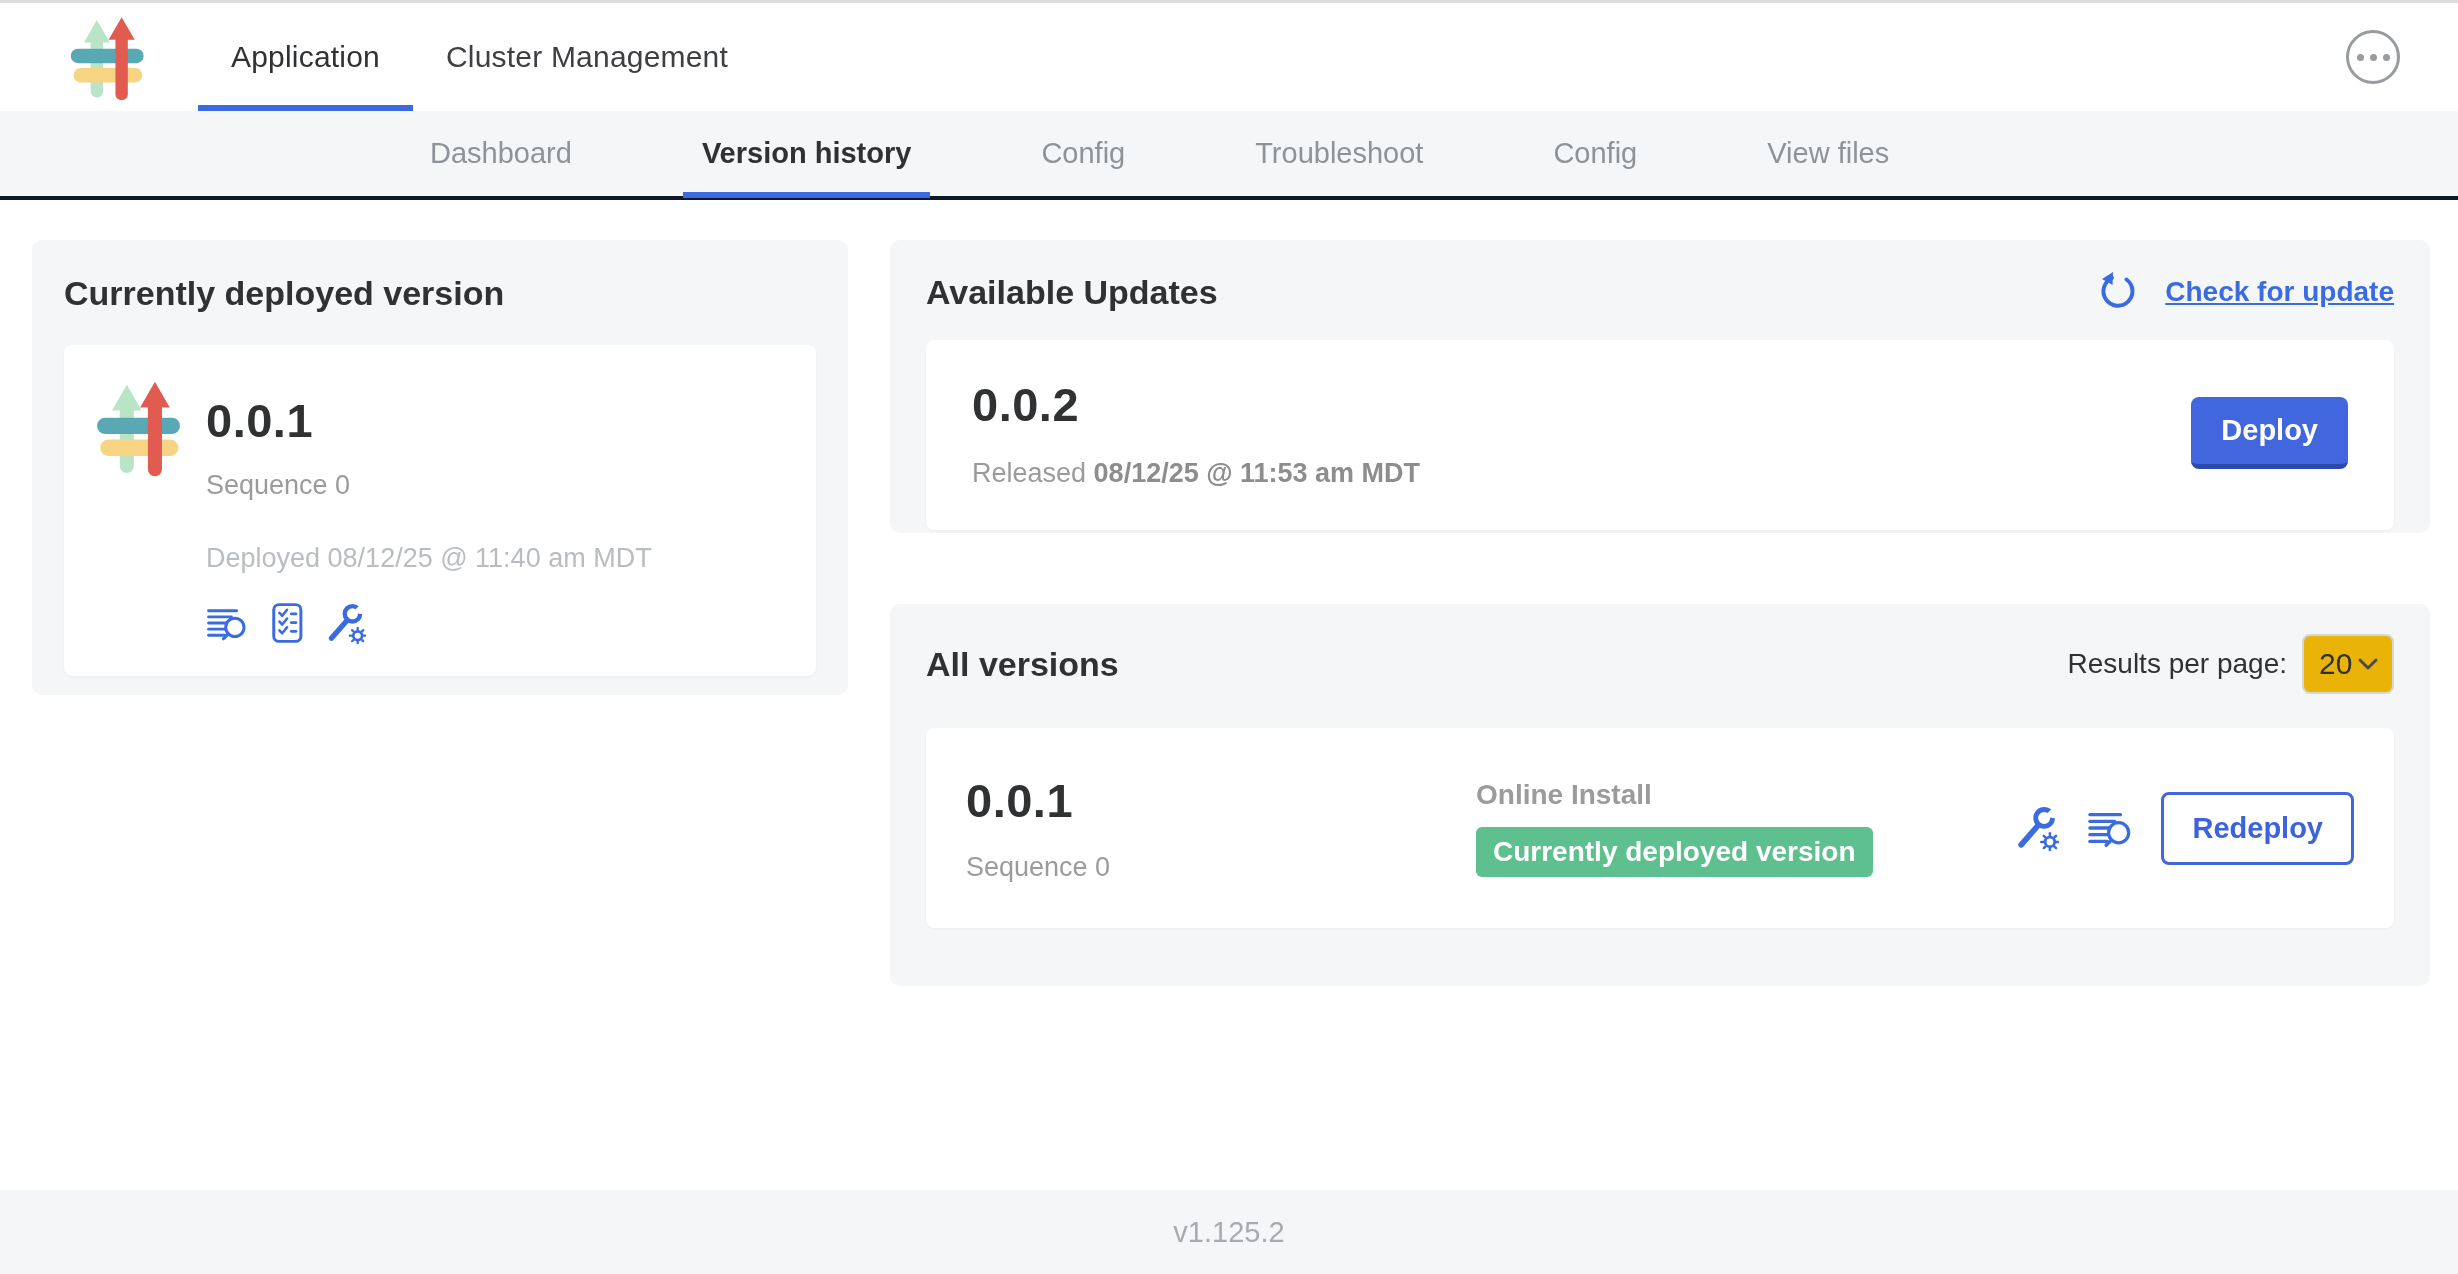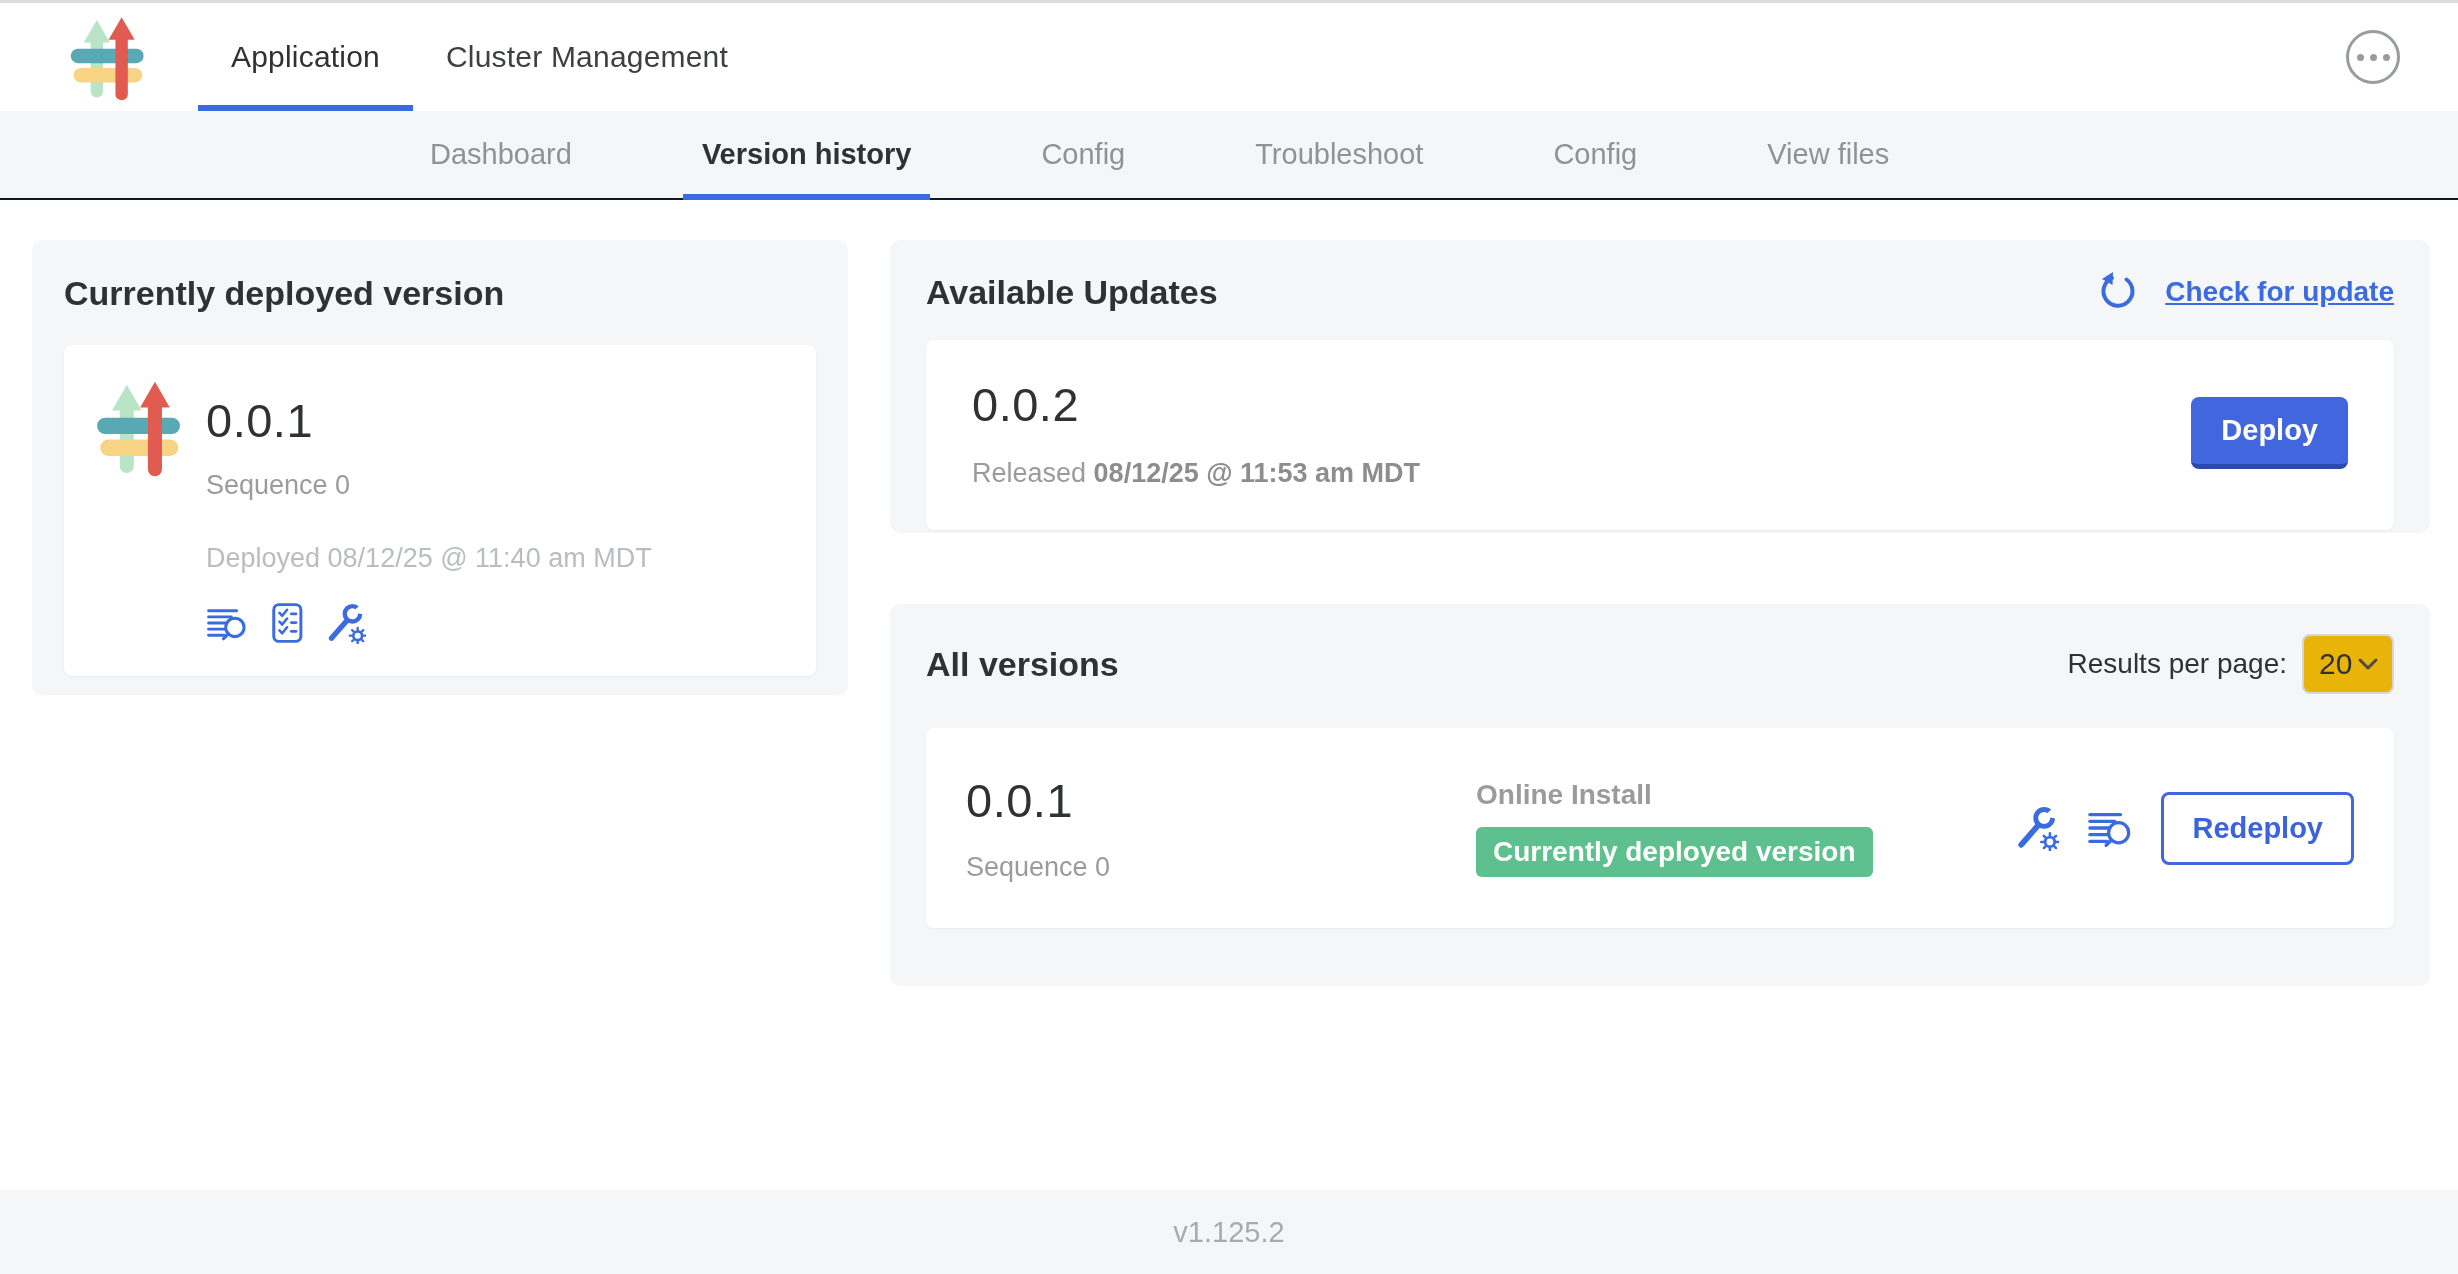--- a/index.html
+++ b/index.html
@@ -28,37 +28,37 @@
   .menu-btn {
     margin-left:auto; align-self:center; margin-right:58px;
     width:54px; height:54px; border:3px solid #989c9f; border-radius:50%;
     background:#fff; display:flex; align-items:center; justify-content:center; gap:6px;
     cursor:pointer; padding:0;
   }
   .menu-btn i { width:7px; height:7px; border-radius:50%; background:#989c9f; display:block; }
 
   
   .subnav {
-    height:89px; background:#f4f6f8; border-bottom:2px solid #0f172a;
+    height:89px; background:#f4f6f8; border-bottom:4px solid #0f172a;
     display:flex; align-items:stretch; padding-left:411px;
   }
   .sub-item {
     display:flex; align-items:center; padding:0 19px; margin-right:92px;
     font-size:29px; color:#8e9398; position:relative; cursor:pointer; white-space:nowrap;
   }
   .sub-item.active { color:#2f3133; font-weight:700; }
   .sub-item.active::after {
     content:""; position:absolute; left:0; right:0; bottom:-2px; height:6px; background:#3b6be0;
   }
 
   
   .section-card { position:absolute; background:#f5f6f8; border-radius:10px; }
   .section-title { font-size:34px; font-weight:700; color:#2f3133; margin:0; }
   .white-card { background:#fff; border-radius:8px; box-shadow:0 1px 3px rgba(0,0,0,.05); }
-  .big-ver { font-size:47px; font-weight:400; color:#2f3133; letter-spacing:.5px; }
+  .big-ver { font-size:47px; font-weight:700; color:#2f3133; letter-spacing:.5px; }
   .muted { color:#9b9b9b; font-size:27px; }
 
   
   .card-current { left:32px; top:240px; width:816px; height:455px; padding:34px 32px; }
   .card-current .inner { margin-top:32px; height:331px; padding:26px 30px; display:flex; }
   .card-current .appicon { margin-top:6px; }
   .cur-col { margin-left:12px; }
   .cur-col .big-ver { margin-top:22px; }
   .cur-col .seq { margin-top:22px; }
   .cur-col .deployed { margin-top:42px; font-size:27px; color:#b9bdc1; }

